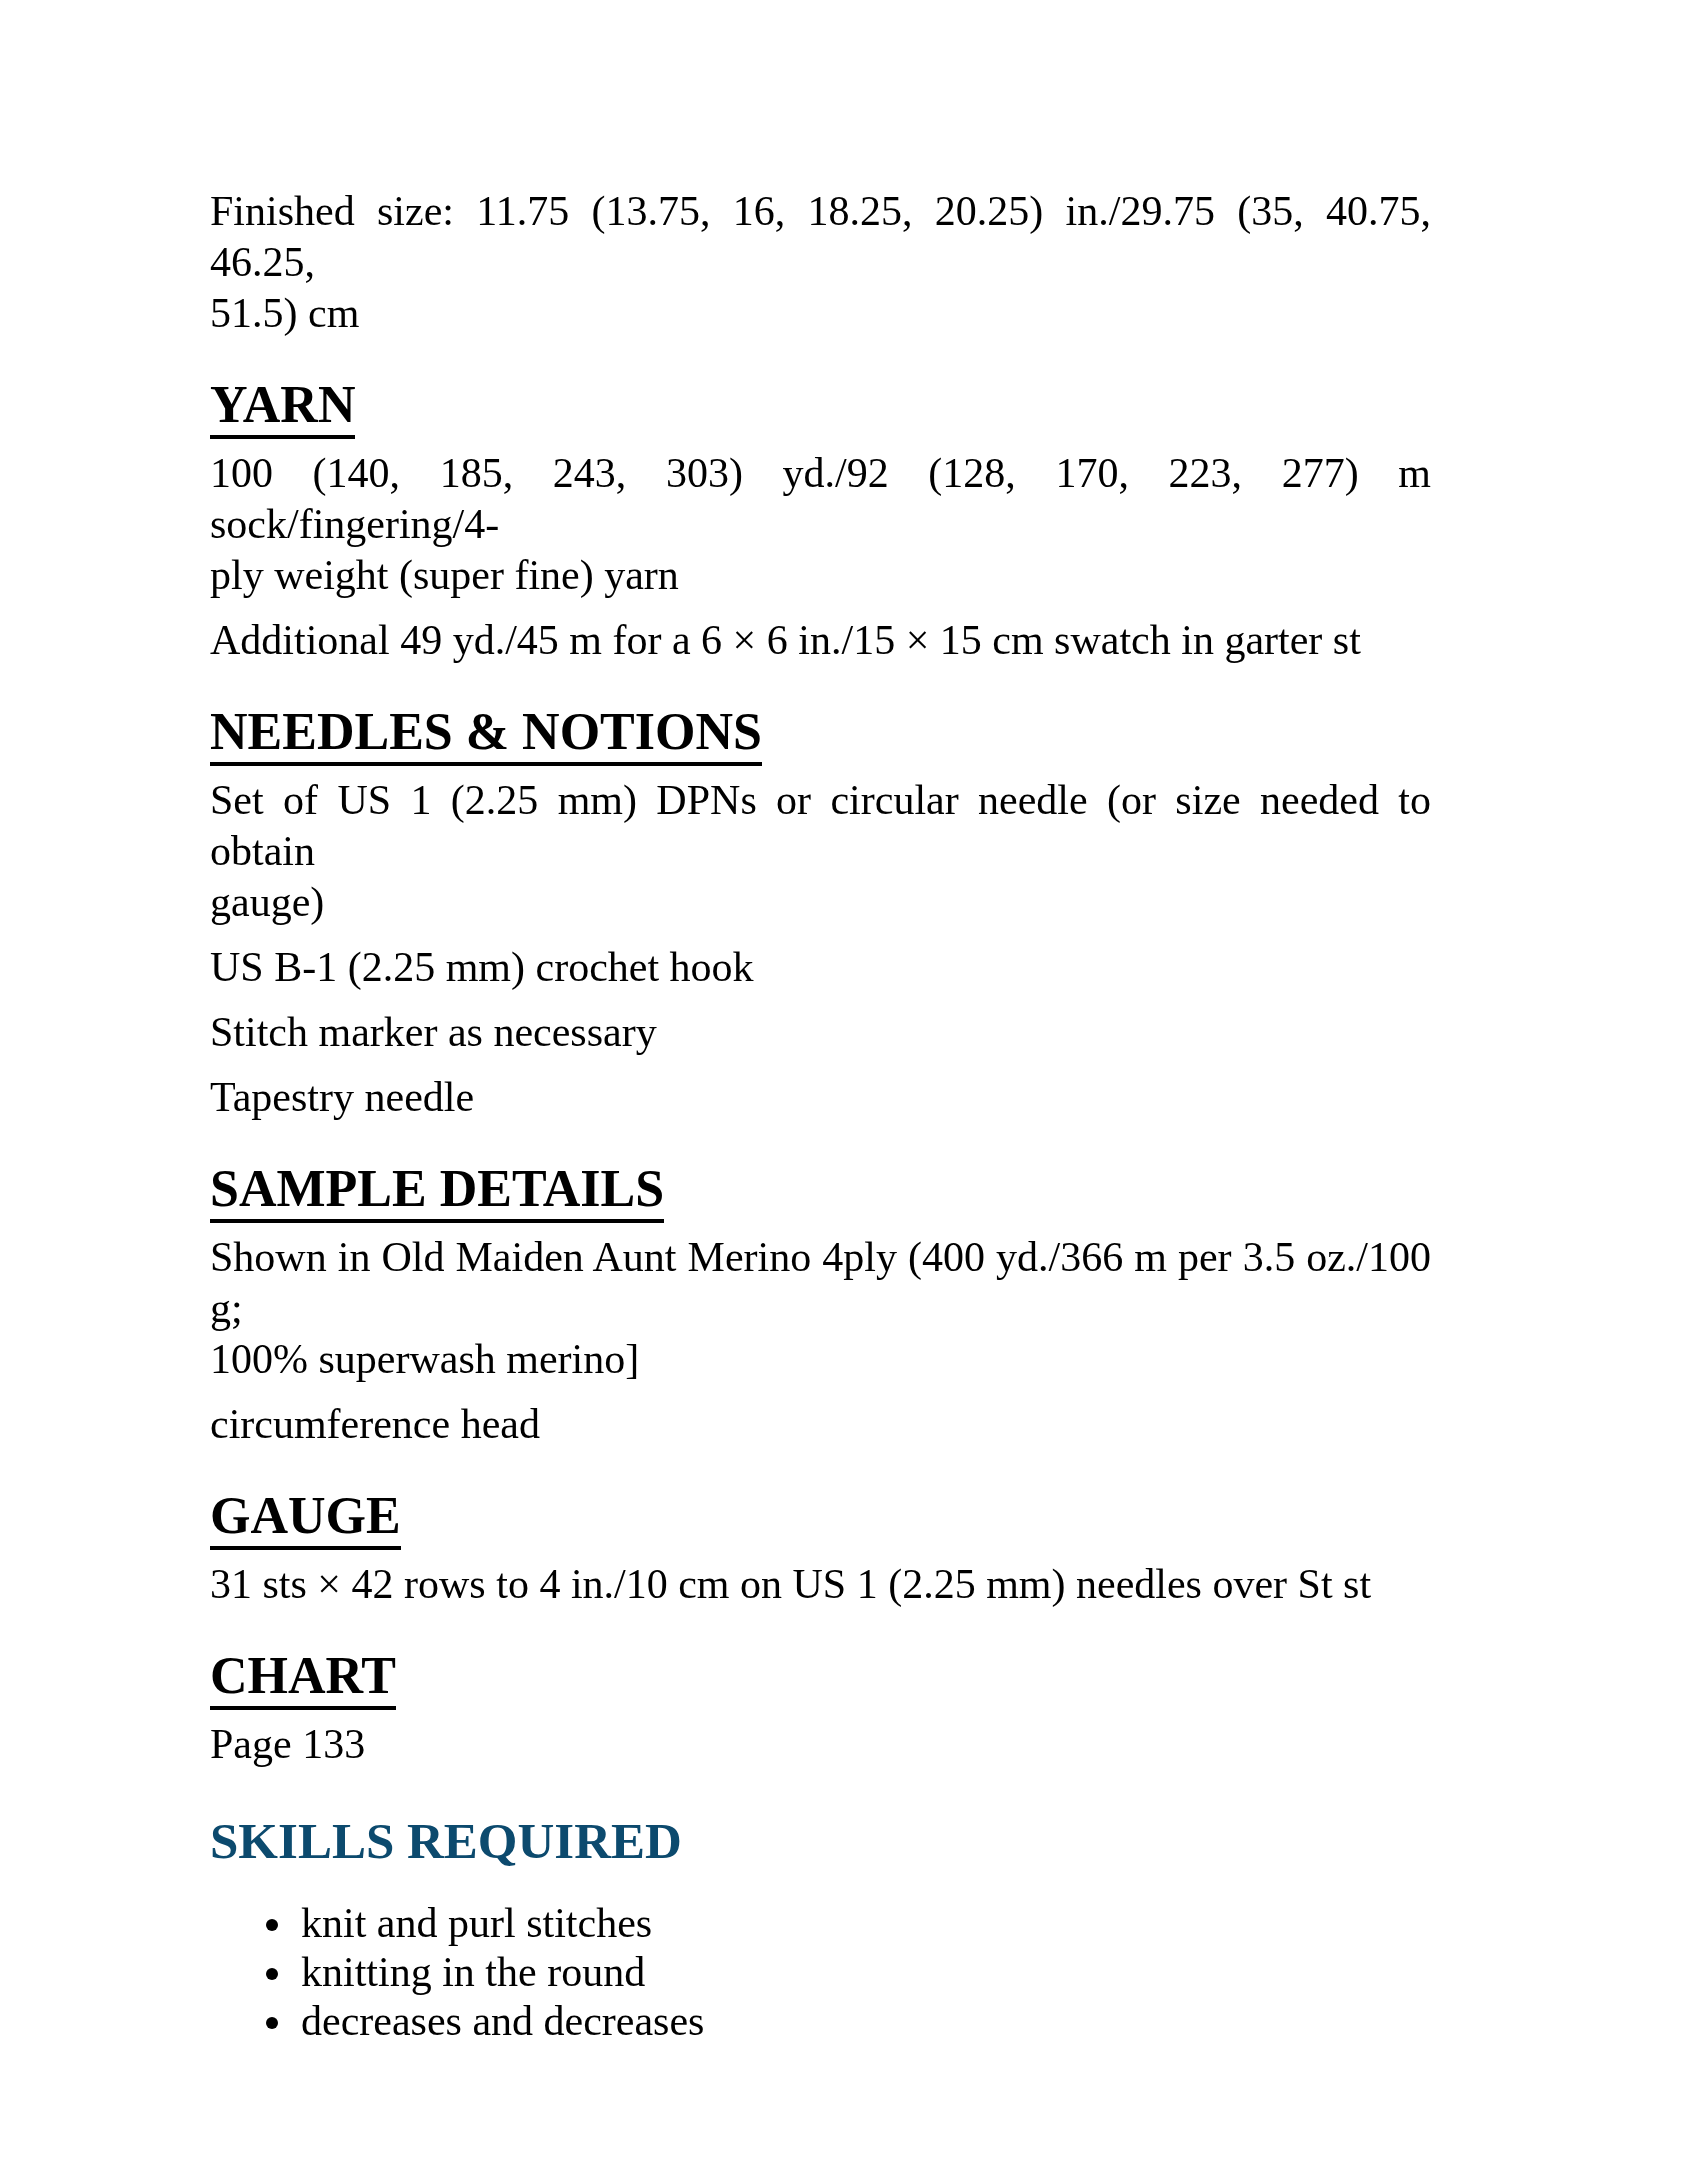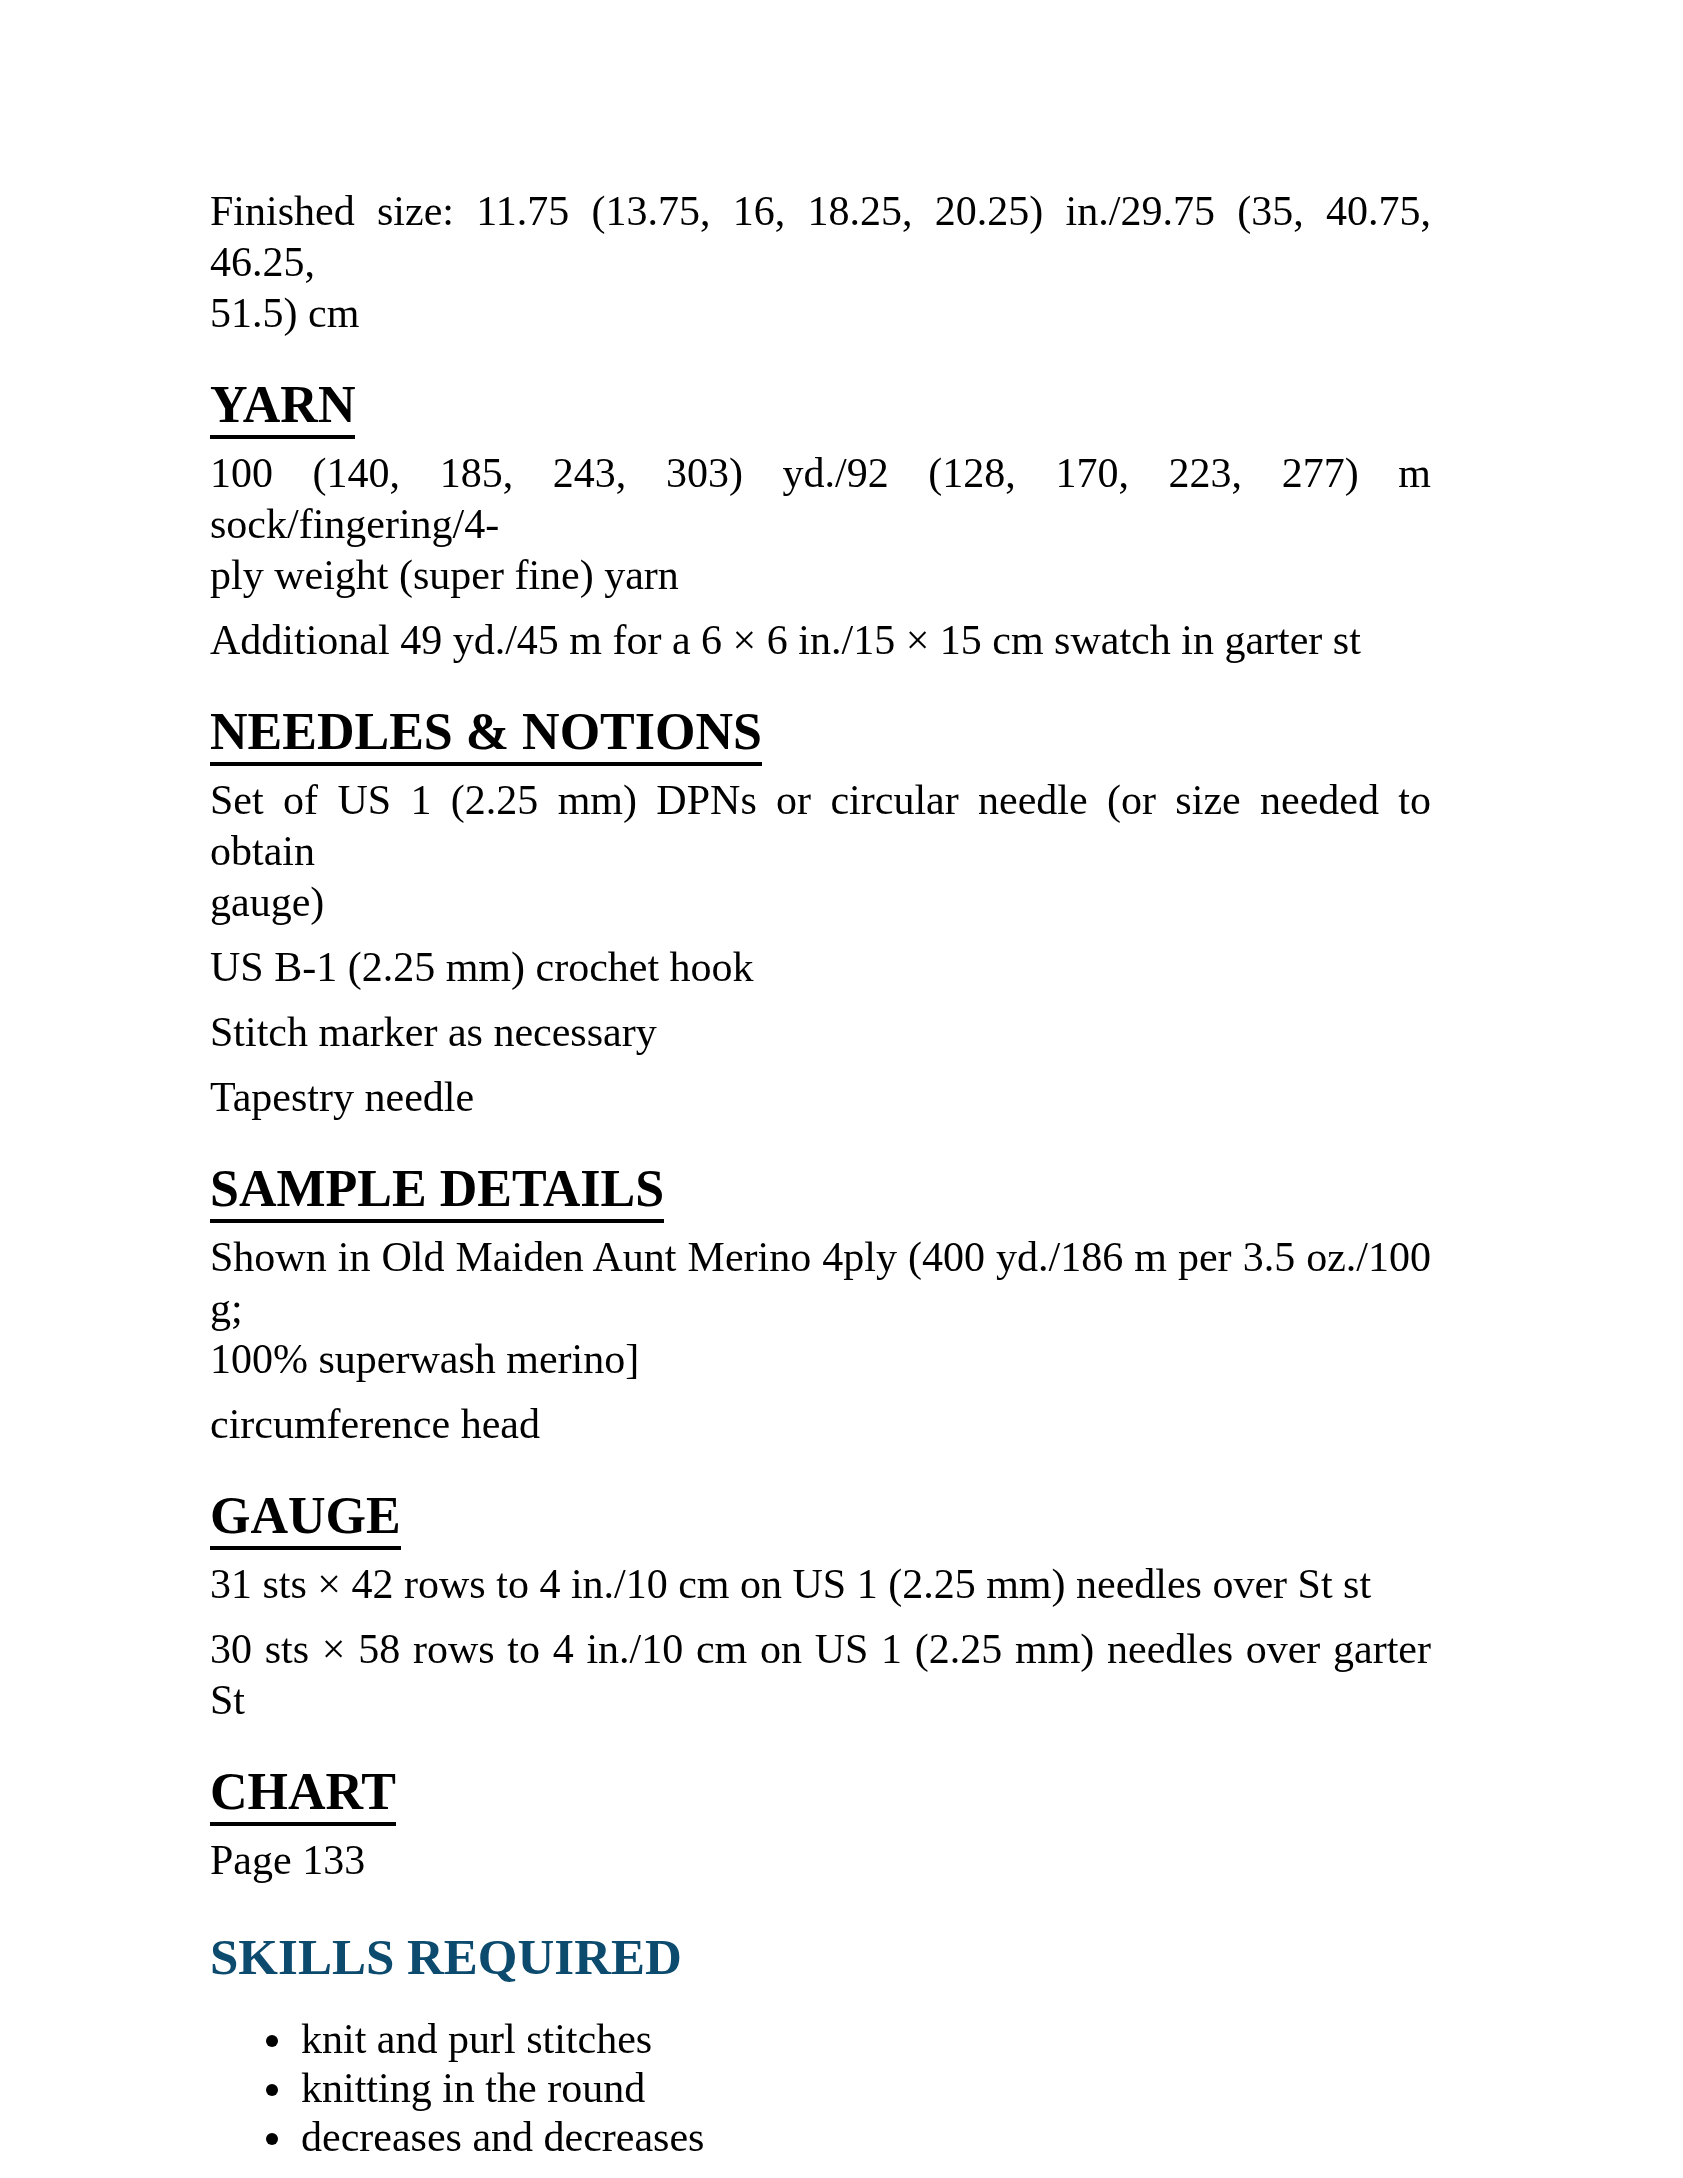--- a/index.html
+++ b/index.html
@@ -75,33 +75,30 @@
   </p>
   <p class="para">
     <span class="line last">Stitch marker as necessary</span>
   </p>
   <p class="para">
     <span class="line last">Tapestry needle</span>
   </p>
 
   <h2 class="sect"><span class="u">SAMPLE DETAILS</span></h2>
   <p class="para">
-    <span class="line">Shown in Old Maiden Aunt Merino 4ply (400 yd./186 m per 3.5 oz./100 g;</span>
+    <span class="line">Shown in Old Maiden Aunt Merino 4ply (400 yd./366 m per 3.5 oz./100 g;</span>
     <span class="line last">100% superwash merino]</span>
   </p>
   <p class="para">
     <span class="line last">circumference head</span>
   </p>
 
   <h2 class="sect"><span class="u">GAUGE</span></h2>
   <p class="para">
     <span class="line last">31 sts × 42 rows to 4 in./10 cm on US 1 (2.25 mm) needles over St st</span>
-  </p>
-  <p class="para">
-    <span class="line last">30 sts × 58 rows to 4 in./10 cm on US 1 (2.25 mm) needles over garter St</span>
   </p>
 
   <h2 class="sect"><span class="u">CHART</span></h2>
   <p class="para">
     <span class="line last">Page 133</span>
   </p>
 
   <h1 class="skills-heading accent" style="color: #0c4a6e;">SKILLS REQUIRED</h1>
   <ul class="skills-list">
     <li>knit and purl stitches</li>

